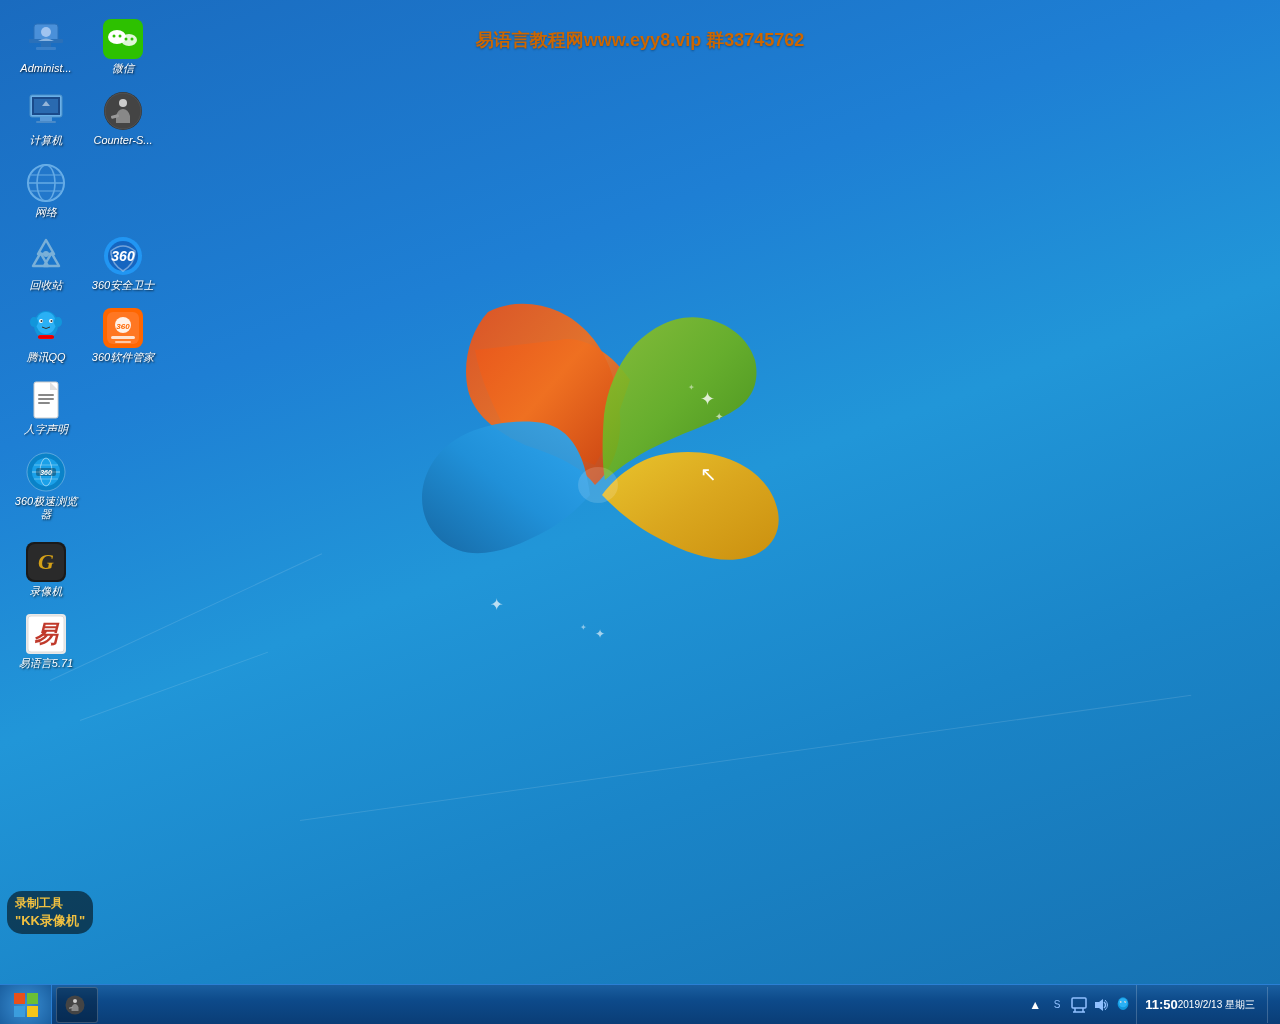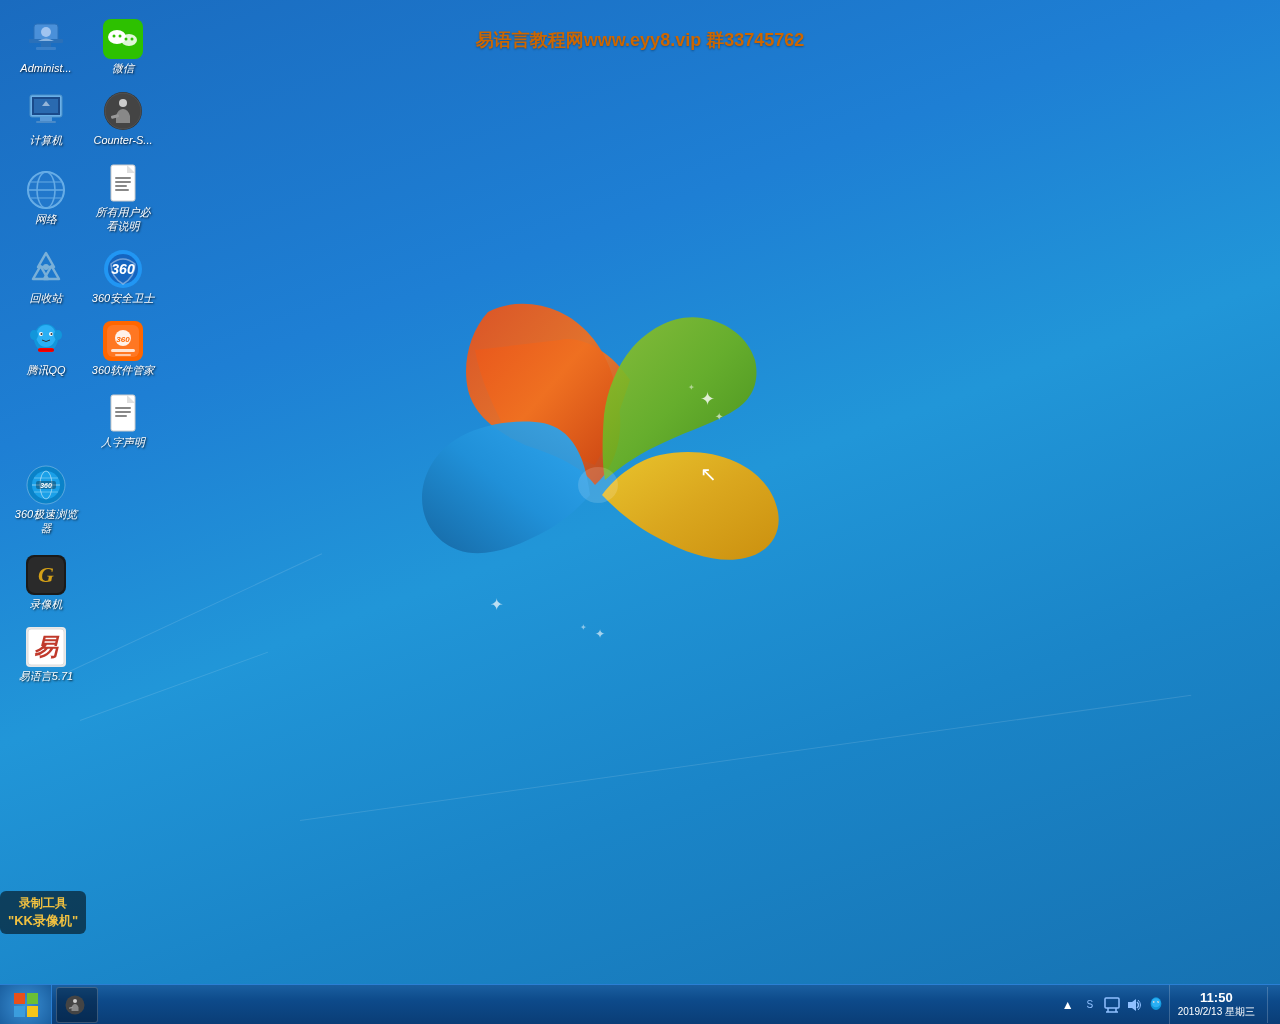--- a/index.html
+++ b/index.html
@@ -142,21 +142,21 @@
       margin-left: auto;
       display: flex;
       align-items: center;
       padding-right: 5px;
       gap: 4px;
       height: 40px;
     }
 
     #clock-area {
       display: flex;
-      flex-direction: column;
+      flex-direction: row;
       align-items: center;
       justify-content: center;
       color: white;
       font-size: 11px;
       padding: 0 8px;
       height: 40px;
       border-left: 1px solid rgba(255,255,255,0.2);
     }
 
     #clock-time {
@@ -323,33 +323,20 @@
             <ellipse cx="20" cy="20" rx="9" ry="18" fill="none" stroke="#6ab0e8" stroke-width="1.5"></ellipse>
             <line x1="2" y1="20" x2="38" y2="20" stroke="#6ab0e8" stroke-width="1.5"></line>
             <line x1="5" y1="12" x2="35" y2="12" stroke="#6ab0e8" stroke-width="1"></line>
             <line x1="5" y1="28" x2="35" y2="28" stroke="#6ab0e8" stroke-width="1"></line>
             <circle cx="20" cy="20" r="18" fill="rgba(74,144,216,0.15)"></circle>
           </svg>
         </div>
         <div class="icon-label">网络</div>
       </div>
 
-      <div class="icon-item">
-        <div class="icon-img">
-          <svg width="40" height="40" viewBox="0 0 40 40">
-            <rect x="8" y="2" width="24" height="36" rx="2" fill="white" stroke="#ccc" stroke-width="1"></rect>
-            <path d="M24,2 L32,10 L24,10 Z" fill="#e0e0e0"></path>
-            <rect x="12" y="14" width="16" height="2" rx="1" fill="#888"></rect>
-            <rect x="12" y="18" width="16" height="2" rx="1" fill="#888"></rect>
-            <rect x="12" y="22" width="12" height="2" rx="1" fill="#888"></rect>
-            <rect x="12" y="26" width="14" height="2" rx="1" fill="#888"></rect>
-          </svg>
-        </div>
-        <div class="icon-label">所有用户必看说明</div>
-      </div>
     </div>
 
     <div style="display:flex; gap:5px;">
 
       <div class="icon-item">
         <div class="icon-img">
           <svg width="40" height="40" viewBox="0 0 40 40">
             <polygon points="20,4 28,18 12,18" fill="none" stroke="#7ab0d8" stroke-width="2.5" stroke-linejoin="round"></polygon>
             <polygon points="7,30 22,30 14.5,17" fill="none" stroke="#7ab0d8" stroke-width="2.5" stroke-linejoin="round"></polygon>
             <polygon points="33,30 18,30 25.5,17" fill="none" stroke="#7ab0d8" stroke-width="2.5" stroke-linejoin="round"></polygon>
@@ -404,21 +391,21 @@
             <circle cx="20" cy="17" r="8" fill="white" opacity="0.9"></circle>
             <text x="20" y="21" text-anchor="middle" fill="#ff6600" font-size="8" font-weight="bold">360</text>
             <rect x="8" y="28" width="24" height="3" rx="1.5" fill="white" opacity="0.8"></rect>
             <rect x="12" y="33" width="16" height="2" rx="1" fill="white" opacity="0.6"></rect>
           </svg>
         </div>
         <div class="icon-label">360软件管家</div>
       </div>
     </div>
 
-    <div style="display:flex; gap:5px;justify-content:flex-end;">
+    <div style="display:flex; gap:5px;">
 
       <div class="icon-item">
         <div class="icon-img">
           <svg width="40" height="40" viewBox="0 0 40 40">
             <rect x="8" y="2" width="24" height="36" rx="2" fill="white" stroke="#ccc" stroke-width="1"></rect>
             <path d="M24,2 L32,10 L24,10 Z" fill="#e0e0e0"></path>
             <rect x="12" y="14" width="16" height="2" rx="1" fill="#888"></rect>
             <rect x="12" y="18" width="16" height="2" rx="1" fill="#888"></rect>
             <rect x="12" y="22" width="12" height="2" rx="1" fill="#888"></rect>
           </svg>
@@ -472,21 +459,21 @@
 
             <text x="20" y="28" text-anchor="middle" fill="#c0392b" font-size="24" font-weight="bold" font-family="SimHei">易</text>
           </svg>
         </div>
         <div class="icon-label">易语言5.71</div>
       </div>
     </div>
 
   </div>
 
-  <div id="kk-recorder" style="position:absolute; bottom:50px; left:0; background:rgba(0,0,0,0.55); border-radius:6px; padding:4px 8px;text-align:center;">
+  <div id="kk-recorder" style="position:absolute; bottom:50px; left:7px; background:rgba(0,0,0,0.55); border-radius:15px; padding:4px 8px;">
     <div style="color:#f0c040; font-size:12px; font-weight:bold;">录制工具</div>
     <div style="color:#f0c040; font-size:13px; font-weight:bold;">"KK录像机"</div>
   </div>
 
 </div>
 
 <div id="taskbar">
 
   <div id="start-button">
     <svg width="28" height="28" viewBox="0 0 28 28">

